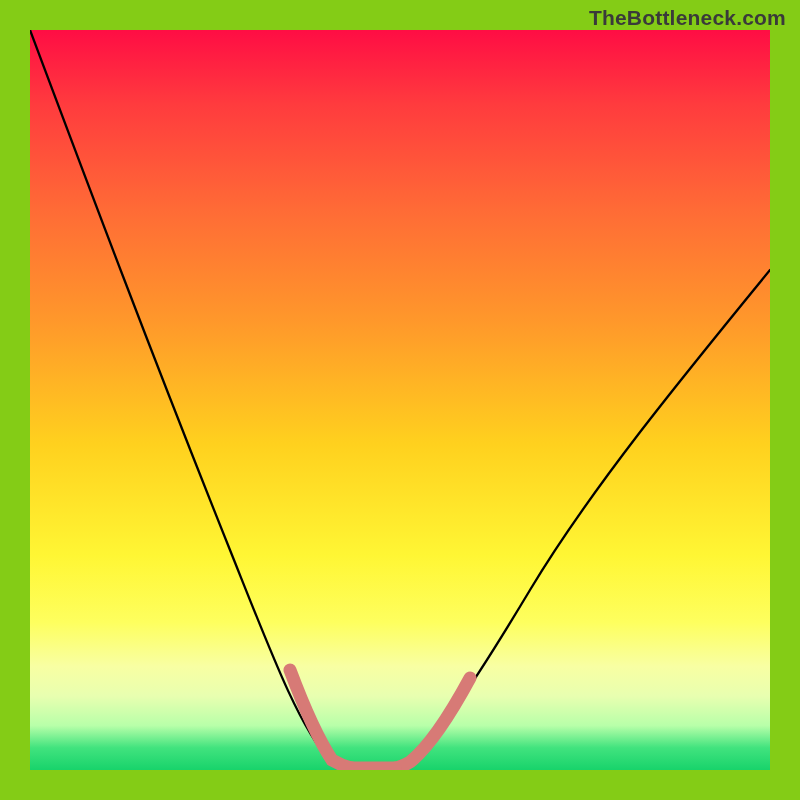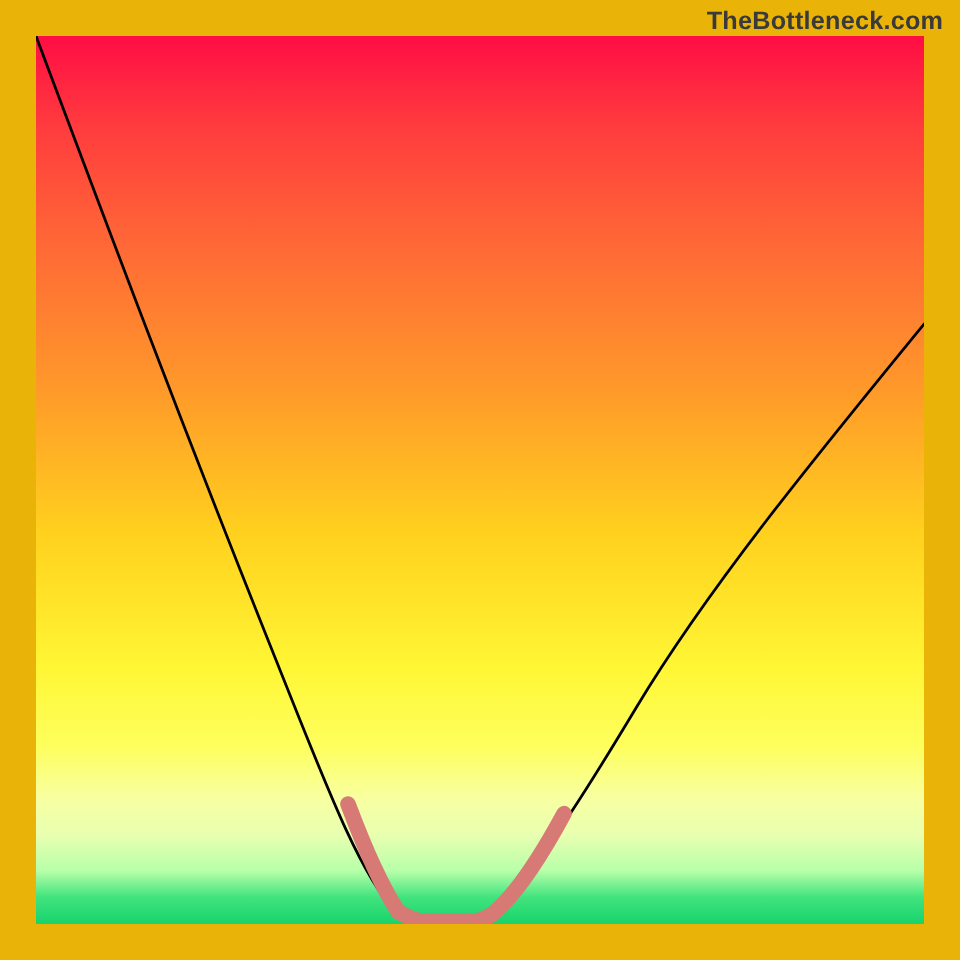--- a/index.html
+++ b/index.html
@@ -7,21 +7,21 @@
     padding: 0;
     width: 800px;
     height: 800px;
     background: #000;
     font-family: Arial, Helvetica, sans-serif;
     overflow: hidden;
   }
   .outer {
     width: 800px;
     height: 800px;
-    background: #eab308;
+    background: #84cc16;
     position: relative;
   }
   .plot {
     position: absolute;
     left: 30px;
     top: 30px;
     width: 740px;
     height: 740px;
     background: linear-gradient(
       to bottom,

